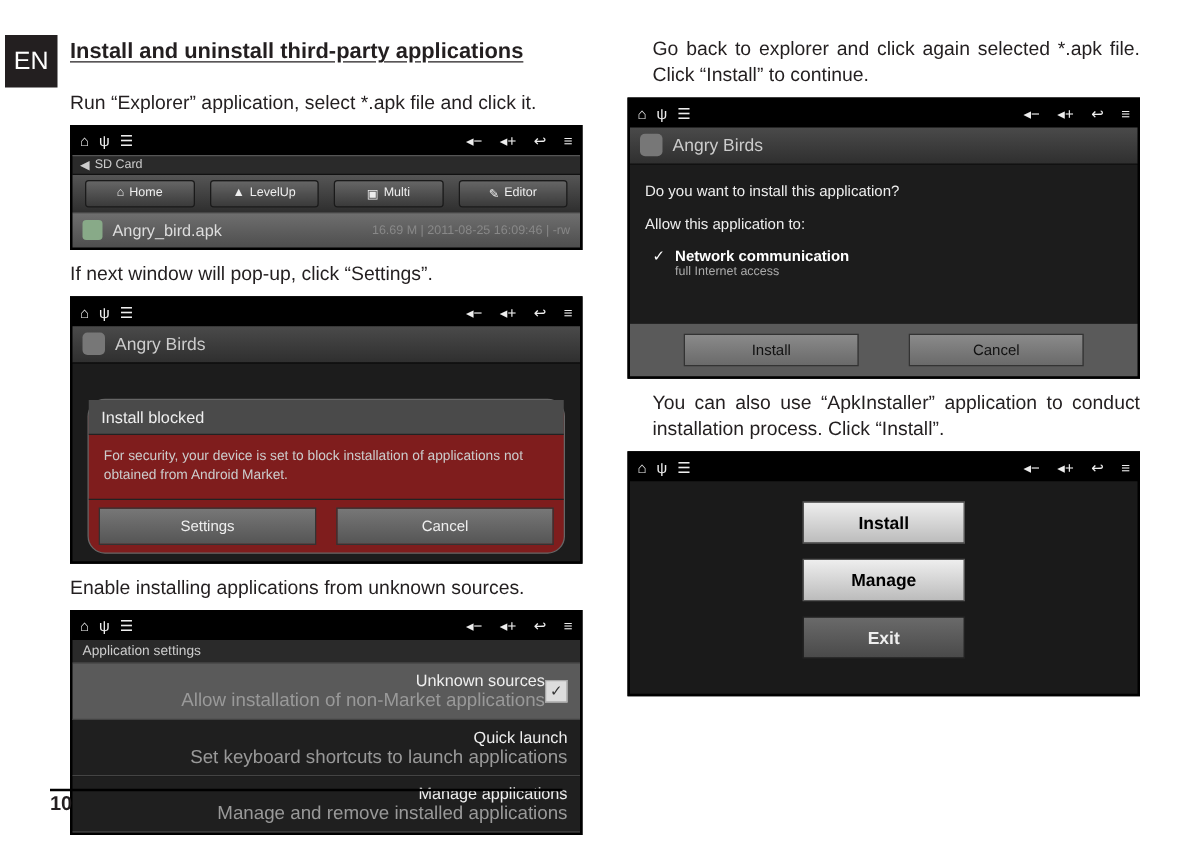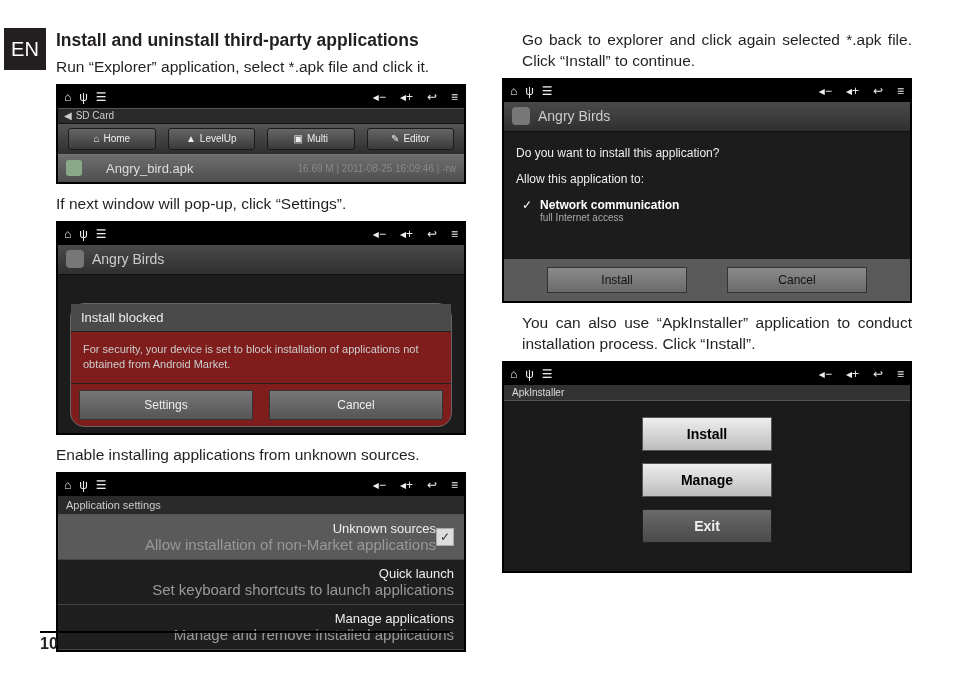--- a/index.html
+++ b/index.html
@@ -24,22 +24,23 @@
   }
   .columns {
     display: flex;
     gap: 36px;
     margin-left: 56px;
   }
   .col { flex: 1 1 0; }
   .heading {
     font-size: 17.5px;
     font-weight: 700;
+    text-decoration: underline;
     text-underline-offset: 3px;
-    margin-bottom: 6px;
+    margin-bottom: 22px;
   }
   .body-text {
     font-size: 15.5px;
     line-height: 1.35;
     margin-bottom: 6px;
   }
   .justify { text-align: justify; margin-left: 20px; }
   .shot {
     border: 2px solid #000;
     background: #000;
@@ -74,21 +75,21 @@
     background: linear-gradient(#666,#3a3a3a);
     border:1px solid #1a1a1a; border-radius:3px;
     height:22px; flex:1; margin:0 6px;
     display:flex; align-items:center; justify-content:center;
     color:#eee; font-size:10px; gap:4px;
   }
   .etab .tico { font-size:10px; }
   .file-row {
     background: linear-gradient(#6e6e6e,#4e4e4e);
     height:28px; display:flex; align-items:center;
-    padding:0 8px; gap:24px;
+    padding:0 8px; gap:8px;
     border-top:1px solid #777;
   }
   .file-row .fic {
     width:16px; height:16px; background:#8a8; border-radius:3px;
   }
   .file-row .fn { color:#ddd; font-size:13px; }
   .file-row .meta { margin-left:auto; color:#888; font-size:10px; }
   
   .app-title-row {
     height:30px; background:linear-gradient(#4a4a4a,#2f2f2f);
@@ -345,21 +346,20 @@
           <span class="ic">ψ</span>
           <span class="ic">☰</span>
         </div>
         <div class="right">
           <span class="ic">◂−</span>
           <span class="ic">◂+</span>
           <span class="ic">↩</span>
           <span class="ic">≡</span>
         </div>
       </div>
-      <div class="apk-hdr">ApkInstaller</div>
       <div class="apk-body">
         <div class="apk-btn l">Install</div>
         <div class="apk-btn l">Manage</div>
         <div class="apk-btn d">Exit</div>
       </div>
     </div>
   </div>
 </div>
 
 <div class="page-num">10</div>

